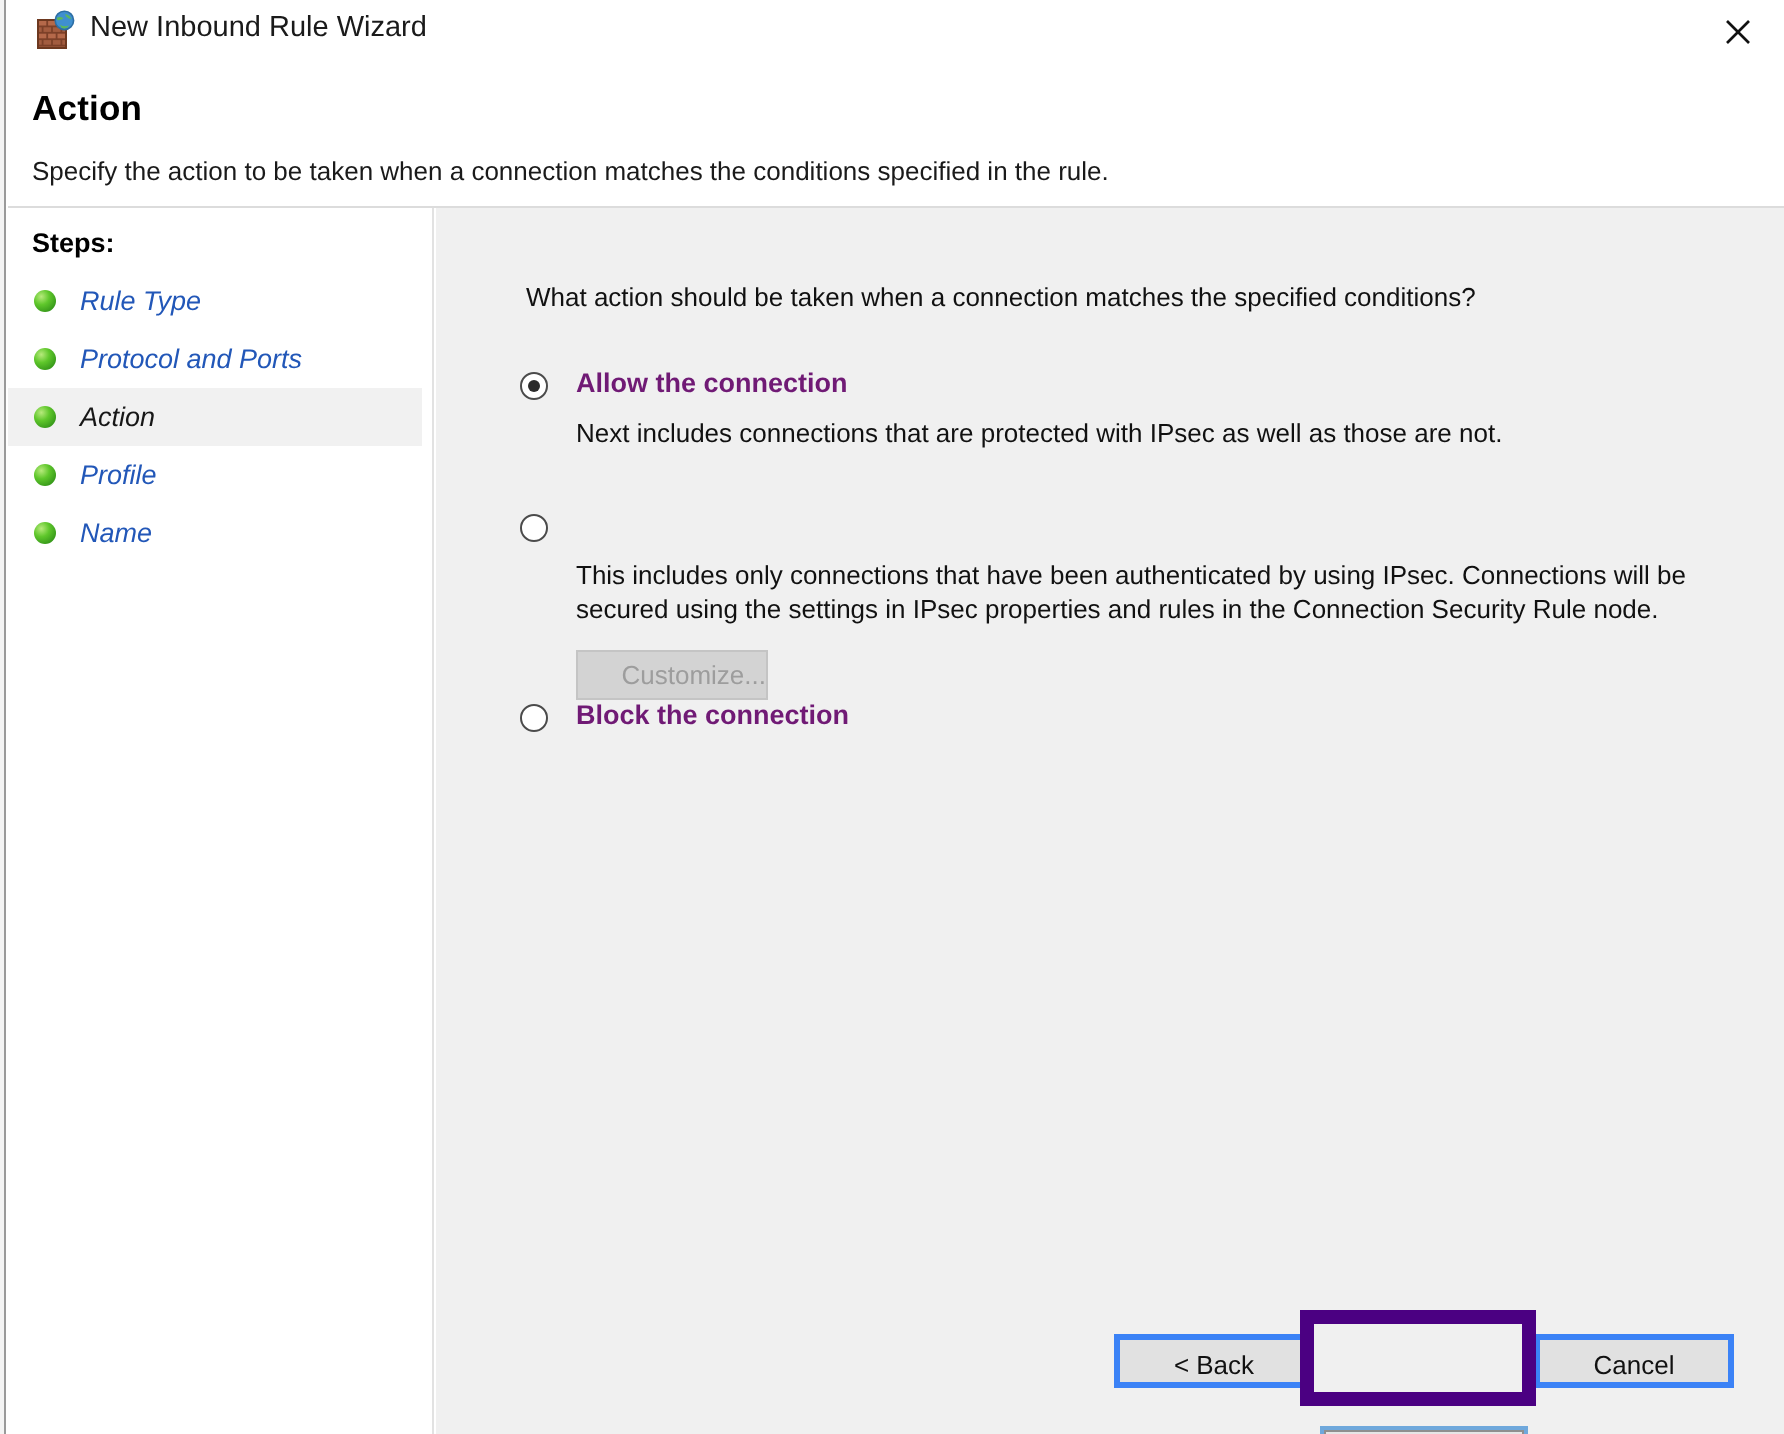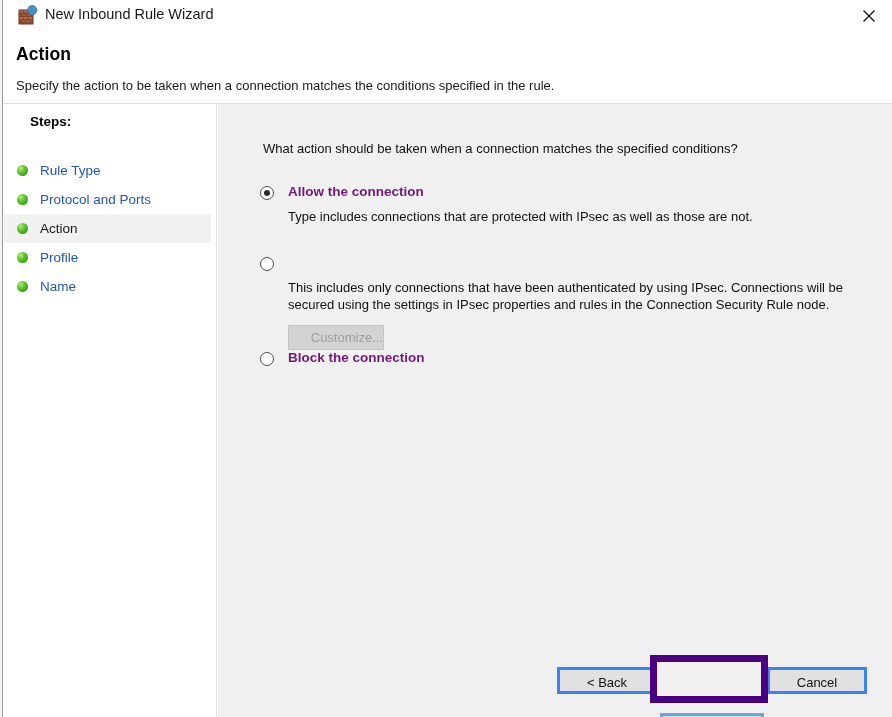--- a/index.html
+++ b/index.html
@@ -104,26 +104,26 @@
     background: #ffffff;
     border-right: 1px solid #e2e2e2;
     box-sizing: border-box;
   }
   #steps-title {
     position: absolute;
     left: 12px; top: 10px;
     font-size: 13.5px;
     font-weight: bold;
     color: #000000;
-    margin-left: 14px;
   }
   #steps-list {
     position: absolute;
-    left: 0; top: 52px;
+    left: 0; top: 32px;
     width: 207px;
+    font-style: italic;
   }
   .step-row {
     position: relative;
     height: 29px;
     display: flex;
     align-items: center;
     padding-left: 13px;
     box-sizing: border-box;
     cursor: default;
   }
@@ -394,21 +394,21 @@
     <div id="content-pane">
       <div id="content-question">What action should be taken when a connection matches the specified conditions?</div>
 
       <div id="options-group">
 
         <div class="option-block" id="option-allow">
           <div class="option-head">
             <span class="radio-mark is-checked"></span>
             <span class="option-title">Allow the connection</span>
           </div>
-          <div class="option-desc">Type includes connections that are protected with IPsec as well as those are not.</div>
+          <div class="option-desc">Next includes connections that are protected with IPsec as well as those are not.</div>
         </div>
 
         <div class="option-block" id="option-allow-secure">
           <div class="option-head">
             <span class="radio-mark"></span>
           </div>
           <div class="option-desc">This includes only connections that have been authenticated by using IPsec.  Connections will be secured using the settings in IPsec properties and rules in the Connection Security Rule node.</div>
           <div id="customize-button">Customize...</div>
         </div>
 

